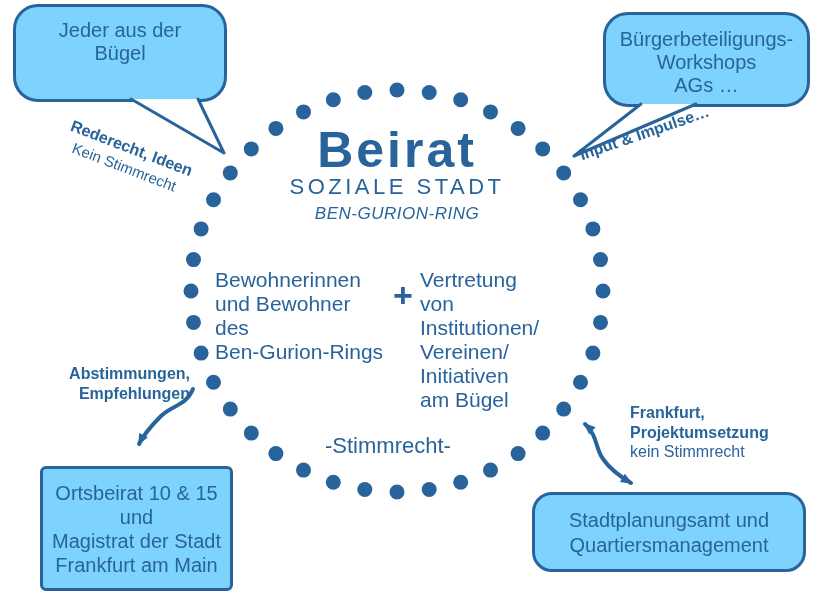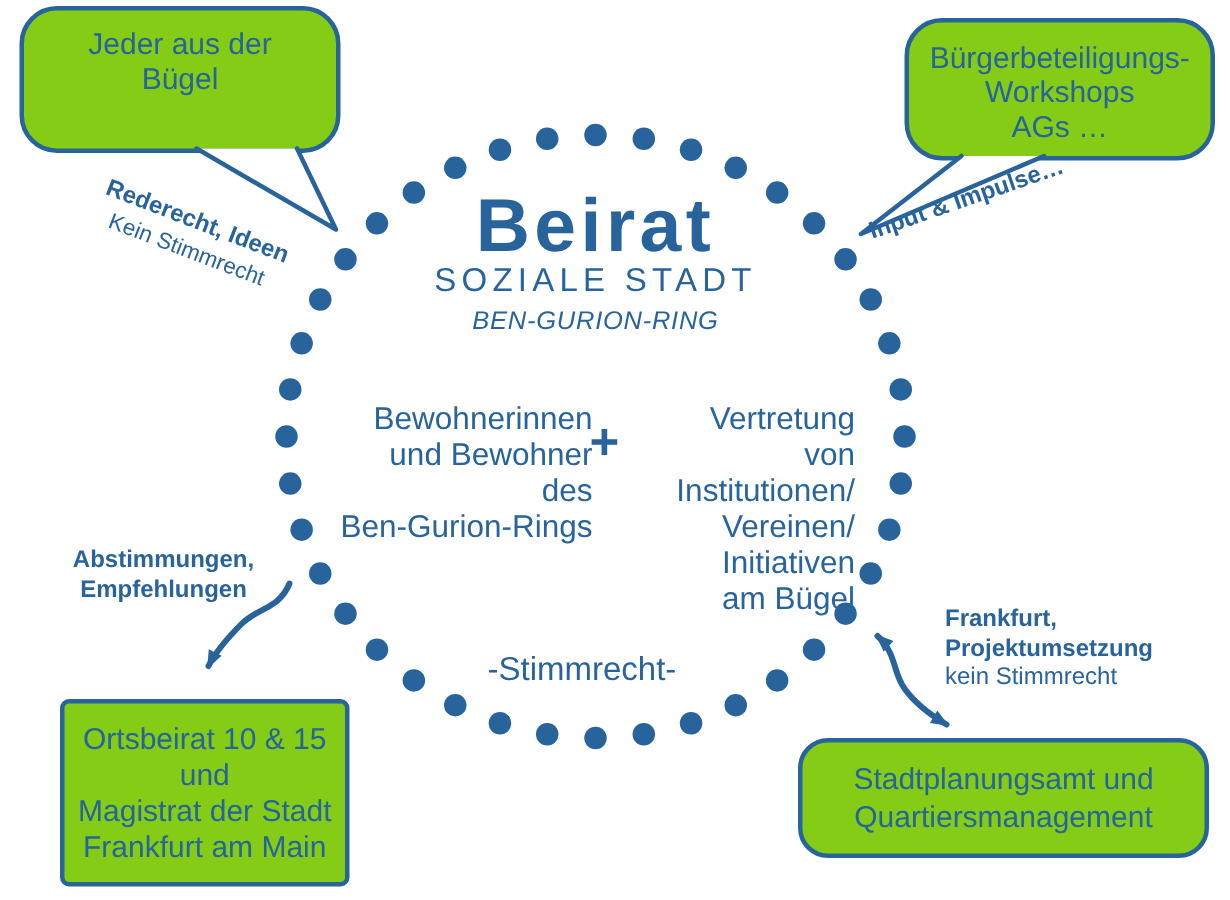--- a/index.html
+++ b/index.html
@@ -10,21 +10,21 @@
     background:#ffffff;
     overflow:hidden;
     font-family:"Liberation Sans", sans-serif;
     color:var(--ink);
   }
   .abs { position:absolute; }
 
   
   .bubble, .box {
     position:absolute;
-    background:#84cc16;
+    background:#7dd3fc;
     border:3px solid var(--ink);
     text-align:center;
     z-index:1;
   }
   .bubble { border-radius:25px; font-size:20px; line-height:23px; }
   .box    { border-radius:6px; font-size:20px; line-height:24px; }
   .bubble span, .box span { display:block; }
 
   #bubble-neighborhood { left:13px;  top:4px;  width:214px; height:98px;  padding-top:12px; }
   #bubble-workshops    { left:603px; top:12px; width:207px; height:95px;  padding-top:13px; }
@@ -33,35 +33,35 @@
 
   
   #overlay { position:absolute; left:0; top:0; z-index:2; pointer-events:none; }
 
   
   #title-block { left:247px; top:131px; width:300px; text-align:center; z-index:1; }
   #title-main  { font-size:50px; line-height:38px; font-weight:bold; letter-spacing:3px; }
   #title-sub1  { margin-top:7px; font-size:22px; line-height:22px; letter-spacing:3.5px; }
   #title-sub2  { margin-top:4px; font-size:17px; line-height:23px; letter-spacing:0.5px;font-style:italic; }
 
-  .center-col { text-align:right; font-size:21px; line-height:24px; z-index:1; }
+  .center-col { text-align:left; font-size:21px; line-height:24px; z-index:1; }
   #residents-group    { left:215px; top:268px; width:180px; }
   #plus-sign          { left:385px; top:276px; width:36px; text-align:center; font-size:34px; font-weight:bold; }
   #institutions-group { left:420px; top:268px; width:150px; }
   #voting-note        { left:325px; top:433px; width:165px; text-align:left; font-size:22px; }
 
   
   .role { position:absolute; font-size:16px; line-height:19.5px; z-index:1; }
   .role .b { font-weight:bold; display:block; }
   .role .r { display:block; font-size:15px; }
   #role-neighborhood { left:64px; top:112px; width:152px; text-align:center;
                        transform:rotate(21deg); transform-origin:left top; }
   #role-workshops    { left:577px; top:146px; width:160px; text-align:left;
                        transform:rotate(-19deg); transform-origin:left top; }
-  #role-ortsbeirat   { left:28px; top:364px; width:162px; text-align:center; font-weight:bold; line-height:20px; }
+  #role-ortsbeirat   { left:28px; top:364px; width:162px; text-align:right; font-weight:bold; line-height:20px; }
   #role-stadtplanung { left:630px; top:403px; width:175px; text-align:left; }
 </style>
 </head>
 <body>
 
 <div class="bubble" id="bubble-neighborhood">
   <span>Jeder aus der</span>
   <span>Bügel</span>
 </div>
 

